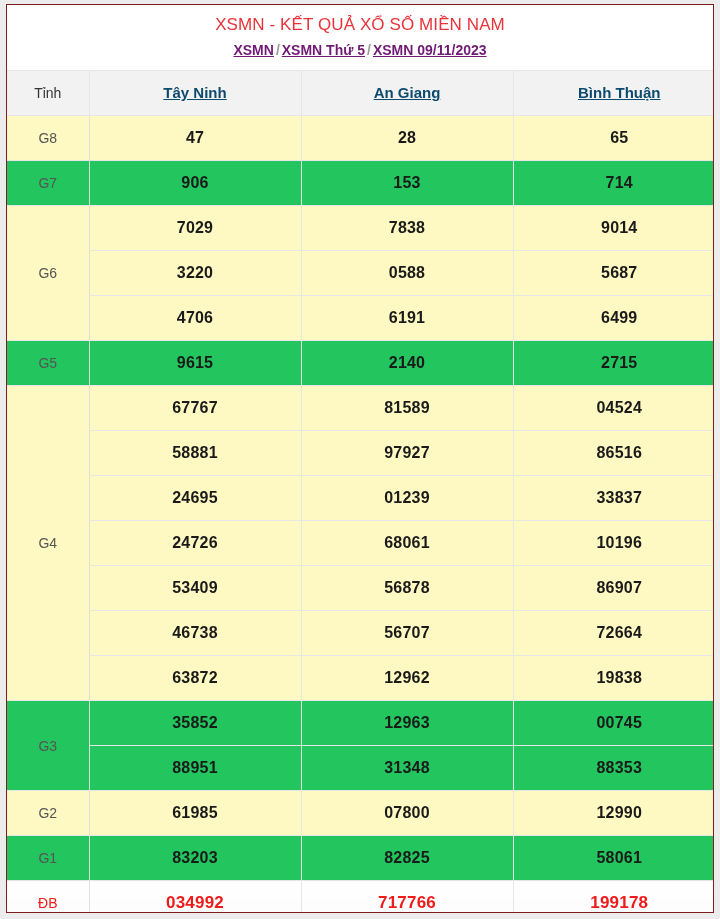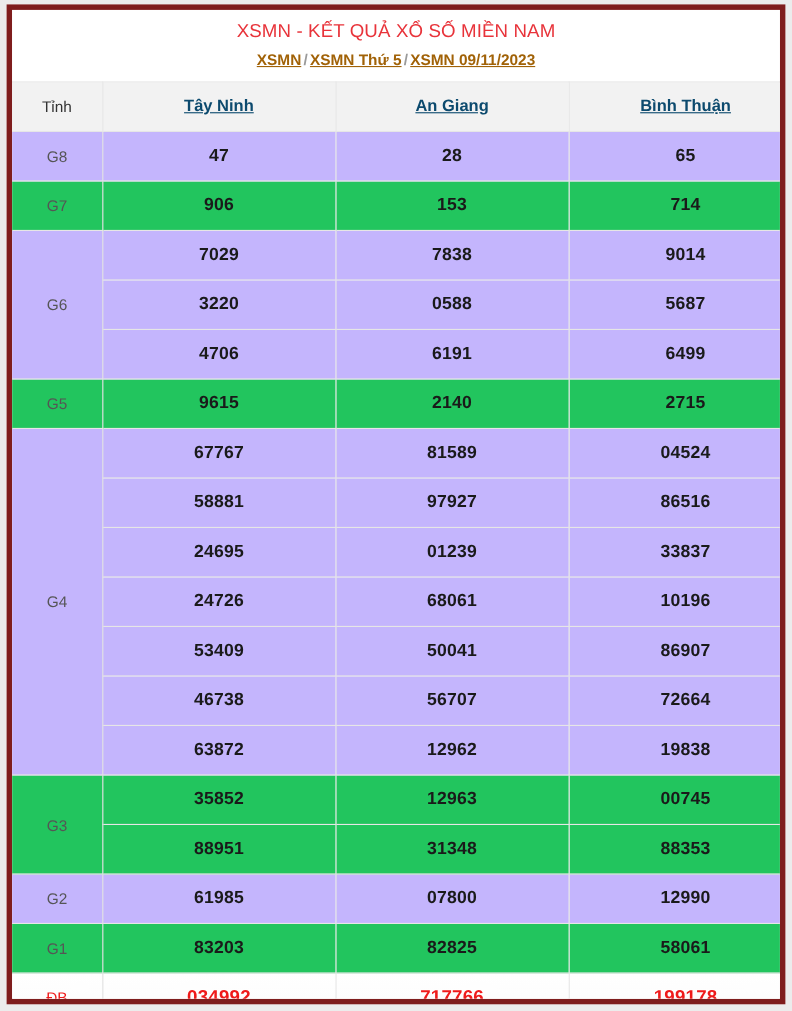--- a/index.html
+++ b/index.html
@@ -15,21 +15,21 @@
   }
   .page {
     width: 720px;
     height: 919px;
     box-sizing: border-box;
     padding: 4px 6px 6px 6px;
     background: #ececec;
   }
   .card {
     background: #ffffff;
-    border: 5px solid #7f1d1d;
+    border: 1px solid #7f1d1d;
     box-sizing: border-box;
     width: 100%;
     height: 100%;
     display: flex;
     flex-direction: column;
     overflow: hidden;
   }
   
   .result-header {
     padding: 9px 0 11px 0;
@@ -47,21 +47,21 @@
   }
   .breadcrumb {
     margin-top: 5px;
     font-size: 14px;
     line-height: 18px;
     font-weight: 700;
     color: #8a8a8a;
     white-space: nowrap;
   }
   .breadcrumb a {
-    color: #a16207;
+    color: #701a75;
     text-decoration: underline;
     font-weight: 700;
     text-align: right;
   }
   .breadcrumb .sep {
     color: #9a9a9a;
     font-weight: 700;
     padding: 0 2px;
   }
   
@@ -117,21 +117,21 @@
     font-weight: 400;
     border-right: 1px solid #e0e0e0;
   }
   td.num {
     font-weight: 700;
     color: #1a1a1a;
     letter-spacing: .2px;
   }
 
   tr.shade td { background: #22c55e; }
-  tr.plain td { background: #c4b5fd; }
+  tr.plain td { background: #fef9c3; }
 
   
   tr.special td {
     background: linear-gradient(#ffffff, #fbfbfb);
   }
   tr.special td.grp-label {
     color: #ef1a1a;
     font-weight: 400;
   }
   tr.special td.num {
@@ -225,21 +225,21 @@
             <td class="num">01239</td>
             <td class="num">33837</td>
           </tr>
           <tr class="plain">
             <td class="num">24726</td>
             <td class="num">68061</td>
             <td class="num">10196</td>
           </tr>
           <tr class="plain">
             <td class="num">53409</td>
-            <td class="num">50041</td>
+            <td class="num">56878</td>
             <td class="num">86907</td>
           </tr>
           <tr class="plain">
             <td class="num">46738</td>
             <td class="num">56707</td>
             <td class="num">72664</td>
           </tr>
           <tr class="plain">
             <td class="num">63872</td>
             <td class="num">12962</td>

